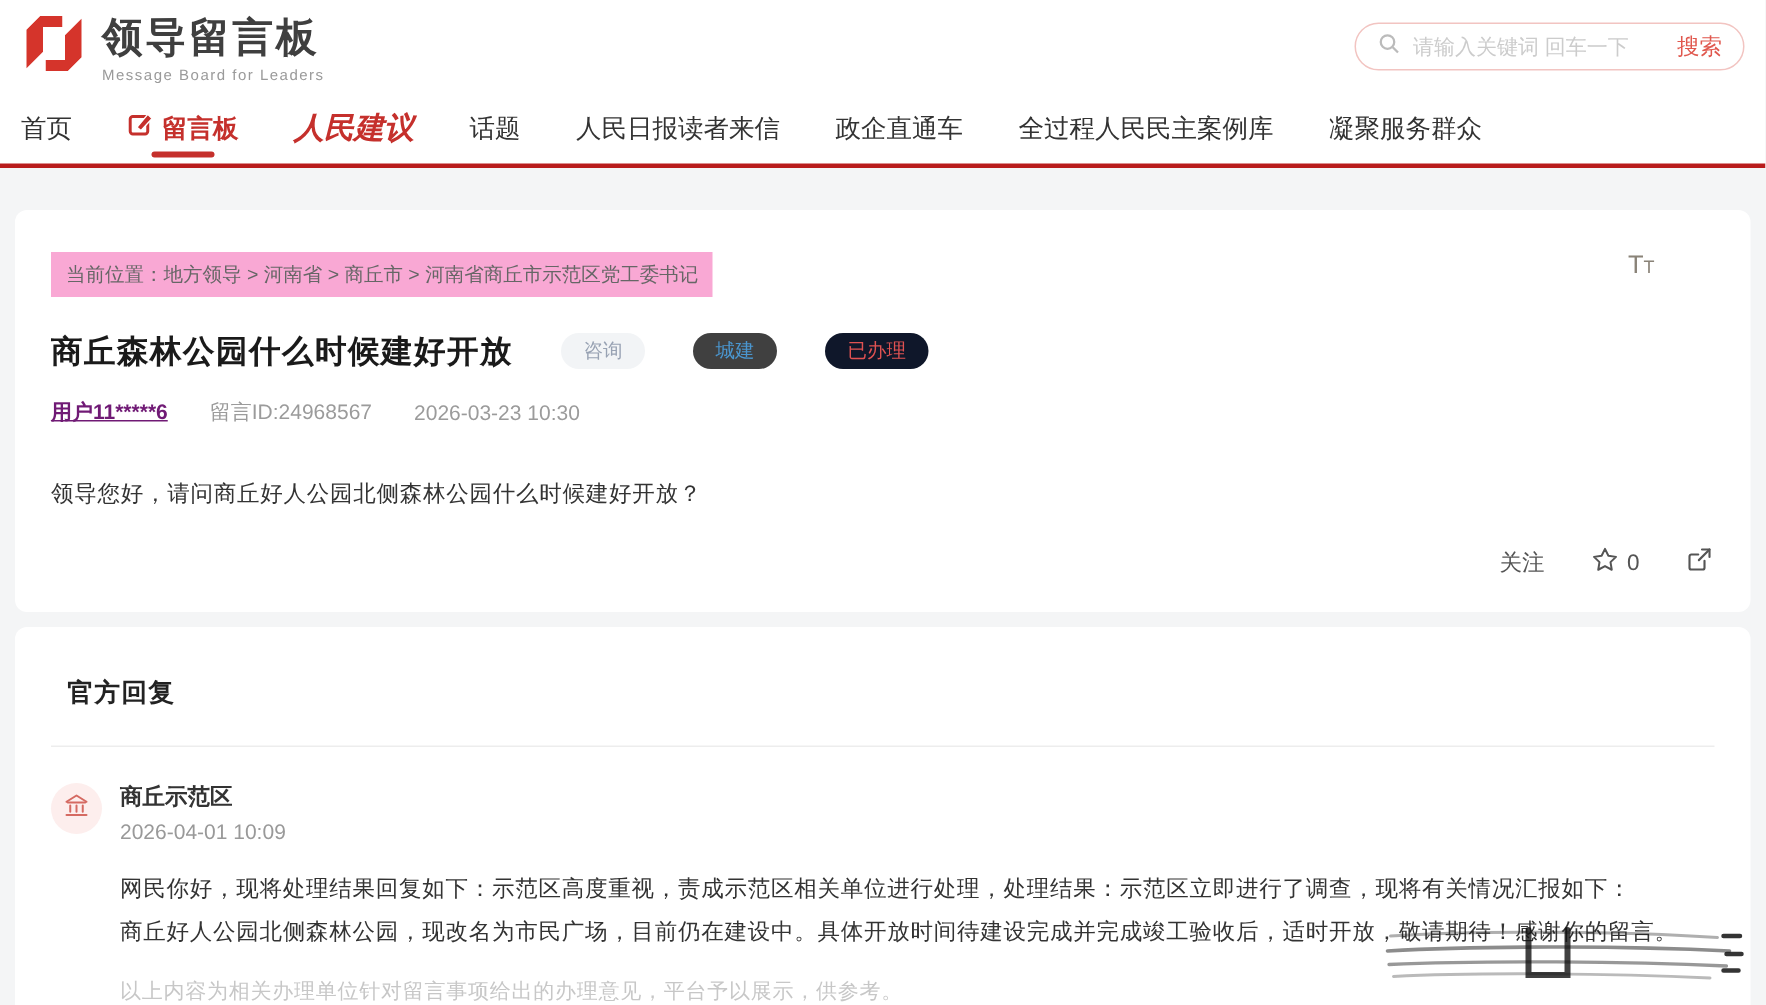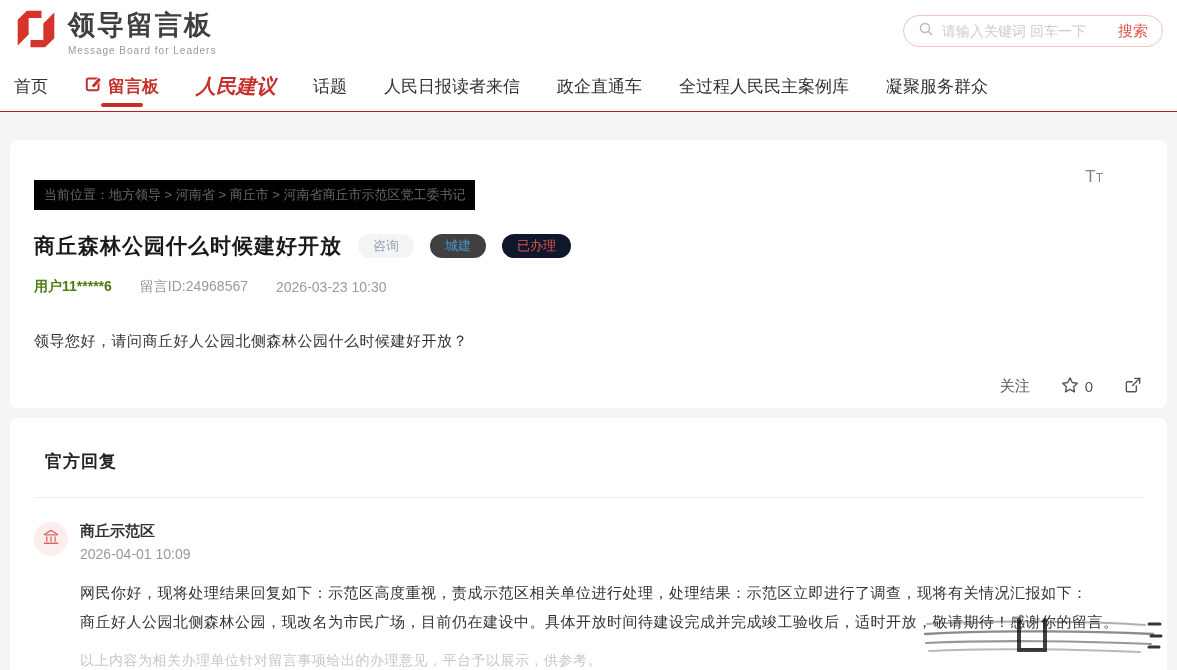--- a/index.html
+++ b/index.html
@@ -9,44 +9,44 @@
     justify-content:space-between; padding:0 14px; }
   .logo { display:flex; align-items:center; gap:10px; cursor:pointer;justify-content:center; }
   .logo-text .cn { font-size:27px; font-weight:bold; color:#3f3f3f; letter-spacing:2px; }
   .logo-text .en { font-size:10px; color:#9a9a9a; letter-spacing:1px; margin-top:2px; }
   .searchbox { width:260px; height:32px; border:1px solid #f2c4c1; border-radius:16px;
     display:flex; align-items:center; padding:15px 14px; gap:8px; background:#fff; }
   .searchbox input { flex:1; border:none; outline:none; font-size:14px; color:#333;
     font-family:"Liberation Sans", sans-serif; min-width:0; }
   .searchbox input::placeholder { color:#ccc; }
   .search-btn { color:#e0584e; font-size:15px; cursor:pointer; white-space:nowrap; }
-  .navbar { height:50px; background:#fff; border-bottom:1px solid #b91c1c;
+  .navbar { height:50px; background:#fff; border-bottom:3px solid #b91c1c;
     display:flex; align-items:center; gap:37px; padding:0 14px; font-size:17px; color:#333; }
   .nav-item { cursor:pointer; display:flex; align-items:center; gap:5px; position:relative;
     height:100%; white-space:nowrap; }
   .nav-item.active { color:#c5302c; font-weight:bold; }
   .nav-item.active::after { content:""; position:absolute; left:50%; transform:translateX(-50%);
     bottom:4px; width:42px; height:4px; background:#c5302c; border-radius:2px; }
   .nav-item.renmin { color:#c5302c; font-weight:bold; font-style:italic; font-size:20px;
     font-family:"DejaVu Serif", serif; }
   .content { padding:28px 10px 0; }
   .card { background:#fff; border-radius:8px; padding:24px; position:relative; }
   .message-card { height:268px; }
   .breadcrumb-row { display:flex; justify-content:space-between; align-items:flex-start; margin-top:4px; }
-  .breadcrumb { background:#000000; color:#666; font-size:13px; padding:6px 10px; cursor:pointer;margin-top:12px; }
+  .breadcrumb { background:#f9a8d4; color:#666; font-size:13px; padding:6px 10px; cursor:pointer; }
   .tt-toggle { color:#8a8378; font-size:17px; cursor:pointer; margin-right:40px; line-height:1; }
   .tt-toggle .small { font-size:12px; }
-  .title-row { display:flex; align-items:center; gap:16px; margin-top:22px; }
+  .title-row { display:flex; align-items:center; gap:32px; margin-top:22px; }
   .page-title { font-size:21px; font-weight:bold; color:#1a1a1a; letter-spacing:1px; }
   .tag { font-size:13px; padding:3px 15px; border-radius:13px; }
   .tag.gray { background:#f2f4f6; color:#98a2b3; }
   .tag.blue { background:#404040; color:#4a96cf; }
   .tag.red  { background:#0f172a; color:#e05252; }
   .meta-row { display:flex; align-items:center; gap:28px; margin-top:18px; font-size:14px; color:#9b9b9b; }
-  .meta-user { color:#4d7c0f; font-weight:bold; }
+  .meta-user { color:#701a75; font-weight:bold;text-decoration:underline; }
   .body-text { margin-top:36px; font-size:15px; color:#333; letter-spacing:0.5px; }
   .actions { display:flex; justify-content:flex-end; align-items:center; gap:30px; margin-top:24px;
     color:#555; font-size:15px; }
   .action { display:flex; align-items:center; gap:5px; cursor:pointer; }
   .reply-card { margin-top:10px; min-height:300px; }
   .section-title { font-size:17px; font-weight:bold; color:#222; margin-top:8px; letter-spacing:1px;margin-left:11px; }
   .divider { height:1px; background:#ededed; margin-top:24px; }
   .reply { display:flex; gap:12px; margin-top:24px; }
   .avatar { width:34px; height:34px; border-radius:50%; background:#fdeeed; flex:0 0 auto;
     display:flex; align-items:center; justify-content:center; }

